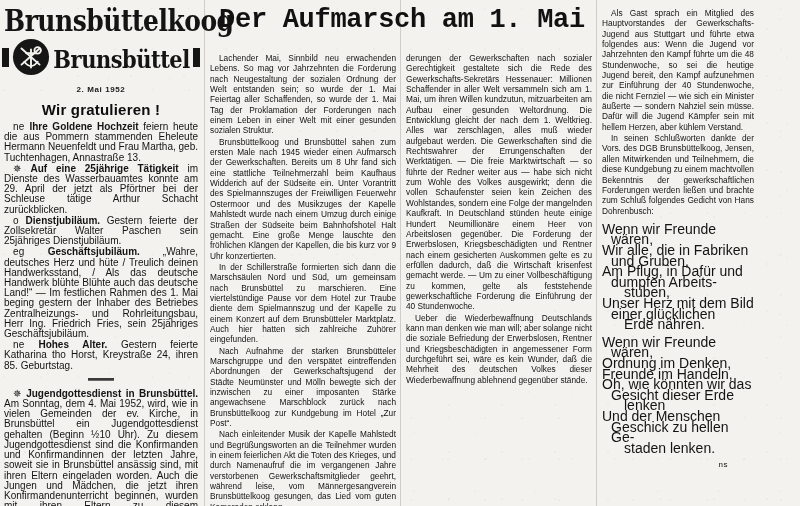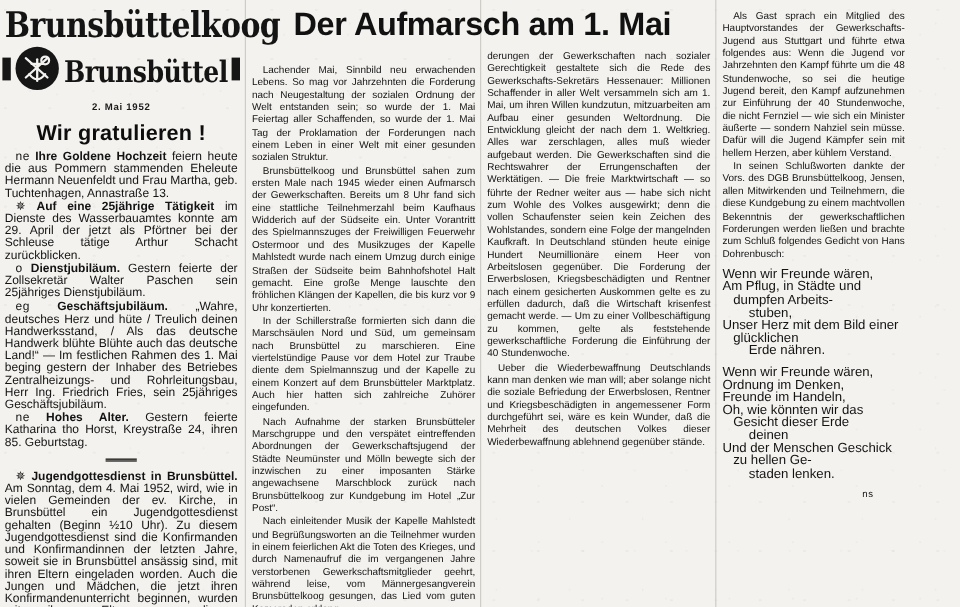--- a/index.html
+++ b/index.html
@@ -32,21 +32,21 @@
 
   
   .col {
     position: absolute;
     top: 0;
     height: 506px;
     box-sizing: border-box;
   }
   .col-1 { left: 0px;   width: 206px; padding: 4px 8px 0 4px; }
   .col-2 { left: 206px; width: 196px; padding: 12px 6px 0 4px; }
-  .col-3 { left: 402px; width: 196px; padding: 0 6px 0 4px; }
+  .col-3 { left: 402px; width: 196px; padding: 12px 6px 0 4px; }
   .col-4 { left: 598px; width: 162px; padding: 8px 6px 0 4px; }
 
   .rule {
     position: absolute;
     top: 0;
     width: 1px;
     height: 506px;
     background: #cfcdc8;
   }
   .rule-a { left: 204px; }
@@ -93,32 +93,32 @@
     flex: 0 0 auto;
   }
   .issue-date {
     font-size: 8px;
     font-weight: 700;
     letter-spacing: 0.6px;
     margin-top: 9px;
     color: #1a1a1a;
   }
   .section-head {
-    font-size: 18px;
+    font-size: 15px;
     font-weight: 700;
     text-align: center;
     margin-top: 7px;
     margin-bottom: 4px;
     letter-spacing: 0.2px;
     color: #0d0d0d;
   }
 
   
   .headline {
-    font-family: Liberation Sans, sans-serif;
+    font-family: Liberation Mono, monospace;
     font-weight: 700;
     font-size: 27px;
     line-height: 1.05;
     letter-spacing: -0.3px;
     text-align: center;
     color: #111111;
     padding-top: 6px;
     margin-bottom: 7px;
     white-space: nowrap;
   }
@@ -158,21 +158,21 @@
   }
 
   
   .poem {
     margin-top: 8px;
   }
   .stanza {
     margin-bottom: 7px;
   }
   .verse {
-    font-size: 11px;
+    font-size: 14px;
     line-height: 10.6px;
     text-align: left;
     padding-left: 9px;
     text-indent: -9px;
     color: #131313;
   }
   .verse.cont {
     padding-left: 22px;
     text-indent: 0;
   }
@@ -280,31 +280,32 @@
 
   <div class="col col-4">
     <div class="body">
       <p class="indent">Als Gast sprach ein Mitglied des Hauptvorstandes der Gewerkschafts-Jugend aus Stuttgart und führte etwa folgendes aus: Wenn die Jugend vor Jahrzehnten den Kampf führte um die 48 Stundenwoche, so sei die heutige Jugend bereit, den Kampf aufzunehmen zur Einführung der 40 Stundenwoche, die nicht Fernziel — wie sich ein Minister äußerte — sondern Nahziel sein müsse. Dafür will die Jugend Kämpfer sein mit hellem Herzen, aber kühlem Verstand.</p>
       <p class="indent">In seinen Schlußworten dankte der Vors. des DGB Brunsbüttelkoog, Jensen, allen Mitwirkenden und Teilnehmern, die diese Kundgebung zu einem machtvollen Bekenntnis der gewerkschaftlichen Forderungen werden ließen und brachte zum Schluß folgendes Gedicht von Hans Dohrenbusch:</p>
     </div>
 
     <div class="poem">
       <div class="stanza">
         <div class="verse">Wenn wir Freunde wären,</div>
-        <div class="verse">Am Pflug, in Städte und dumpfen Arbeits-</div>
+        <div class="verse">Wir alle, die in Fabriken und Gruben,</div>
+        <div class="verse">Am Pflug, in Dafür und dumpfen Arbeits-</div>
         <div class="verse cont">stuben,</div>
         <div class="verse">Unser Herz mit dem Bild einer glücklichen</div>
         <div class="verse cont">Erde nähren.</div>
       </div>
       <div class="stanza">
         <div class="verse">Wenn wir Freunde wären,</div>
         <div class="verse">Ordnung im Denken,</div>
         <div class="verse">Freunde im Handeln,</div>
         <div class="verse">Oh, wie könnten wir das Gesicht dieser Erde</div>
-        <div class="verse cont">deinen</div>
+        <div class="verse cont">lenken</div>
         <div class="verse">Und der Menschen Geschick zu hellen Ge-</div>
         <div class="verse cont">staden lenken.</div>
       </div>
       <div class="signoff">ns</div>
     </div>
   </div>
 
 </div>
 
 </body></html>

